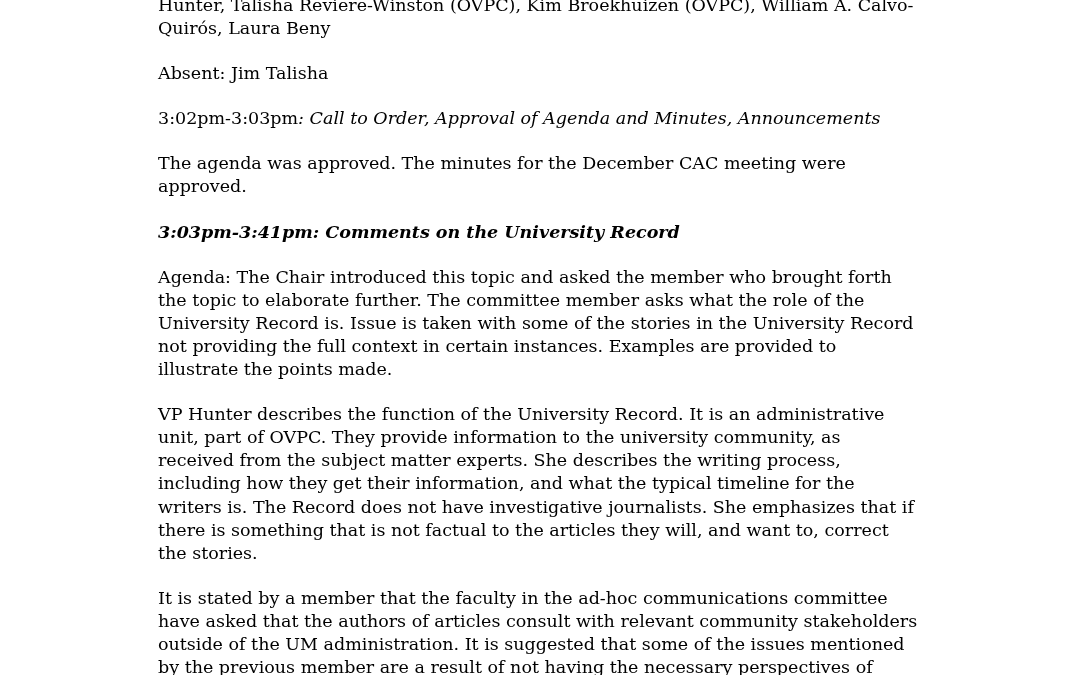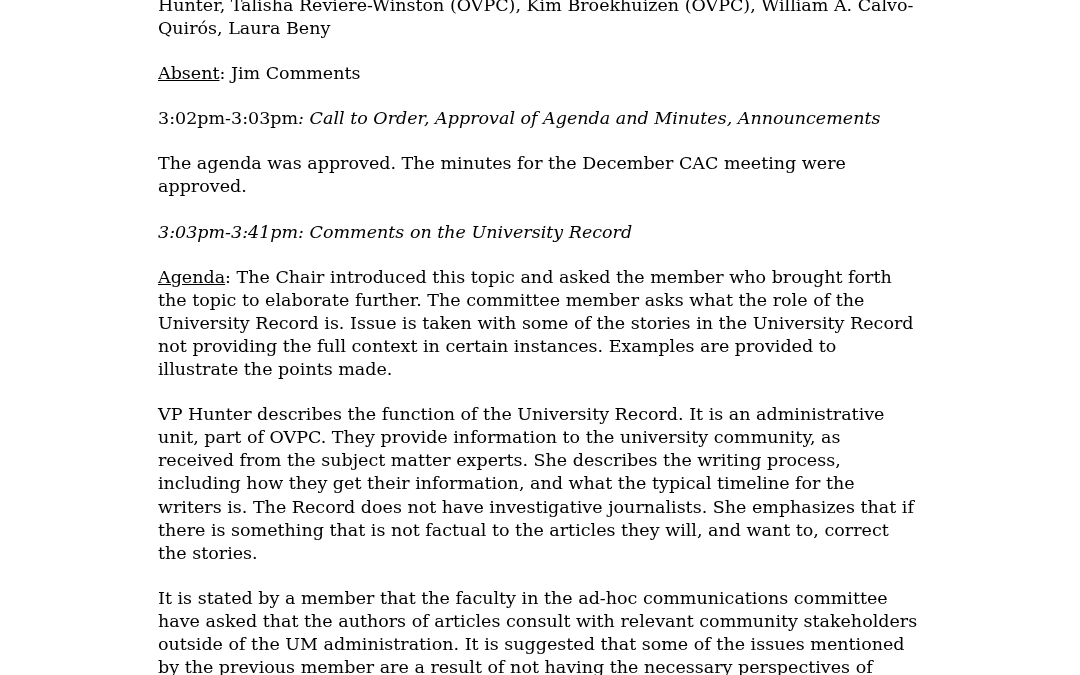--- a/index.html
+++ b/index.html
@@ -22,40 +22,39 @@
   p {
     margin: 0 0 22px 0;
     font-size: 17.5px;
     line-height: 1.32;
     text-align: left;
   }
   p.first {
     margin-top: -6px;
   }
   .u {
-    text-decoration: underline;
   }
   .b {
     font-weight: normal;
   }
   .bi {
-    font-weight: normal;
+    font-weight: bold;
     font-style: italic;
   }
   .i {
     font-style: italic;
   }
 </style>
 </head>
 <body>
 
 <div class="page">
   <div id="doc-body">
       <p class="first"><span>Hunter, Talisha Reviere-Winston (OVPC), Kim Broekhuizen (OVPC), William A. Calvo-Quirós, Laura Beny</span></p>
-      <p><span class="u">Absent</span><span>: Jim Comments</span></p>
+      <p><span class="u">Absent</span><span>: Jim Talisha</span></p>
       <p><span class="b">3:02pm-3:03pm</span><span class="i">: Call to Order, Approval of Agenda and Minutes, Announcements</span></p>
       <p><span>The agenda was approved. The minutes for the December CAC meeting were approved.</span></p>
       <p><span class="bi">3:03pm-3:41pm: Comments on the University Record</span></p>
       <p><span class="u">Agenda</span><span>: The Chair introduced this topic and asked the member who brought forth the topic to elaborate further. The committee member asks what the role of the University Record is. Issue is taken with some of the stories in the University Record not providing the full context in certain instances. Examples are provided to illustrate the points made.</span></p>
       <p><span>VP Hunter describes the function of the University Record. It is an administrative unit, part of OVPC. They provide information to the university community, as received from the subject matter experts. She describes the writing process, including how they get their information, and what the typical timeline for the writers is. The Record does not have investigative journalists. She emphasizes that if there is something that is not factual to the articles they will, and want to, correct the stories.</span></p>
       <p><span>It is stated by a member that the faculty in the ad-hoc communications committee have asked that the authors of articles consult with relevant community stakeholders outside of the UM administration. It is suggested that some of the issues mentioned by the previous member are a result of not having the necessary perspectives of community stakeholders in all instances.</span></p>
     </div>
 </div>
 
 </body></html>

